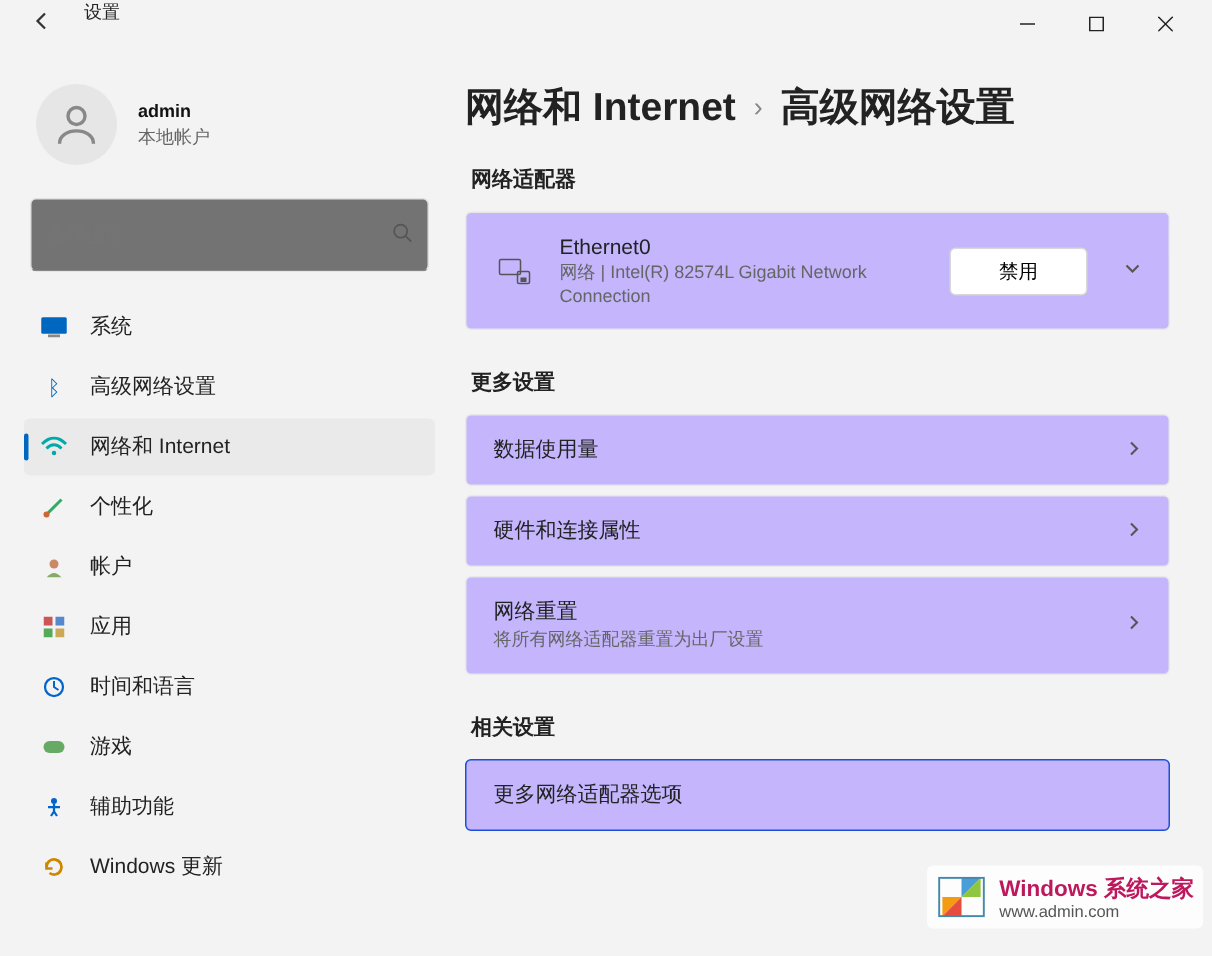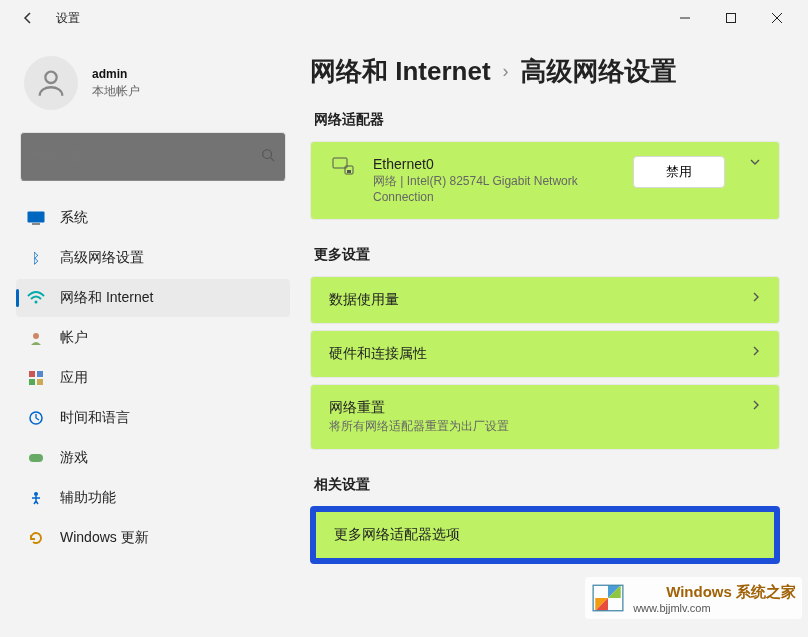--- a/index.html
+++ b/index.html
@@ -1,18 +1,18 @@
 <!DOCTYPE html>
 <html><head>
   <meta charset="utf-8">
   <style>
     * { margin: 0; padding: 0; box-sizing: border-box; font-family: "Segoe UI", "Microsoft YaHei", sans-serif; }
     body { width: 808px; height: 637px; background: #f3f3f3; overflow: hidden; position: relative; }
     
-    .titlebar { height: 36px; display: flex; align-items: center; padding: 0 8px; }
+    .titlebar { height: 36px; display: flex; align-items: flex-start; padding: 0 8px; }
     .titlebar-back { width: 28px; height: 28px; display: flex; align-items: center; justify-content: center; margin-left: 6px; cursor: pointer; }
     .titlebar-title { margin-left: 14px; font-size: 12px; color: #222; }
     .titlebar-spacer { flex: 1; }
     .titlebar-btn { width: 46px; height: 32px; display: flex; align-items: center; justify-content: center; cursor: pointer; }
     
     .container { display: flex; height: calc(100% - 36px); }
     
     .sidebar { width: 300px; padding: 0 10px 0 16px; }
     .user-block { display: flex; align-items: center; padding: 20px 8px 22px 8px; }
     .avatar { width: 54px; height: 54px; border-radius: 50%; background: #e6e6e6; display: flex; align-items: center; justify-content: center; margin-right: 14px; }
@@ -31,32 +31,32 @@
     
     .main { flex: 1; padding: 18px 28px 0 10px; overflow: hidden; }
     .breadcrumb { font-size: 26px; color: #222; display: flex; align-items: center; gap: 12px; margin-bottom: 22px; }
     .bc-parent { font-weight: 600; }
     .bc-sep { color: #888; font-size: 18px; }
     .bc-current { font-weight: 700; }
     
     .section-title { font-size: 14px; font-weight: 600; color: #222; margin: 0 0 12px 4px; }
     .section-title.mt { margin-top: 26px; }
     
-    .card { background: #bef264; border: 1px solid #e8e8e8; border-radius: 4px; padding: 14px 18px; margin-bottom: 6px; display: flex; align-items: flex-start; cursor: pointer; }
+    .card { background: #c4b5fd; border: 1px solid #e8e8e8; border-radius: 4px; padding: 14px 18px; margin-bottom: 6px; display: flex; align-items: center; cursor: pointer; }
     .card .card-icon { width: 28px; margin-right: 16px; display: flex; align-items: center; justify-content: center; }
     .card-body { flex: 1; }
     .card-title { font-size: 14px; color: #222; }
     .card-sub { font-size: 12px; color: #666; margin-top: 2px; line-height: 1.3; }
     .card .chevron { color: #555; font-size: 13px; margin-left: 10px; }
-    .card.highlight { border: 6px solid #1d4ed8; }
+    .card.highlight { border: 1px solid #1d4ed8; }
     
     .disable-btn { background: #fff; border: 1px solid #d8d8d8; border-radius: 4px; padding: 6px 32px; font-size: 13px; cursor: pointer; margin-right: 14px; }
     
     .watermark { position: absolute; right: 6px; bottom: 18px; display: flex; align-items: center; gap: 8px; background: rgba(255,255,255,0.8); padding: 4px 6px; border-radius: 4px; }
-    .wm-text-main { font-size: 15px; font-weight: 600; color: #a16207; margin-left: 33px; }
+    .wm-text-main { font-size: 15px; font-weight: 600; color: #be185d; }
     .wm-text-sub { font-size: 11px; color: #555; }
     .wm-logo { width: 34px; height: 34px; }
   </style>
 </head>
 <body>
 
 <div class="titlebar">
   <div class="titlebar-back">
     <svg width="14" height="14" viewBox="0 0 14 14">
         <path d="M9 2 L4 7 L9 12" stroke="#333" stroke-width="1.5" fill="none"></path>
@@ -122,20 +122,29 @@
     </div>
     <div class="nav-item selected">
       <span class="nav-icon">
           <svg width="18" height="14" viewBox="0 0 18 14">
             <path d="M1 5 Q9 -3 17 5" stroke="#0aa" stroke-width="2" fill="none"></path>
             <path d="M4 8 Q9 3 14 8" stroke="#0aa" stroke-width="2" fill="none"></path>
             <circle cx="9" cy="11" r="1.5" fill="#0aa"></circle>
           </svg>
         </span>
       <span class="nav-label">网络和 Internet</span>
+    </div>
+    <div class="nav-item">
+      <span class="nav-icon">
+          <svg width="16" height="16" viewBox="0 0 16 16">
+            <path d="M3 13 L13 3" stroke="#3a6" stroke-width="2"></path>
+            <circle cx="3" cy="13" r="2" fill="#c63"></circle>
+          </svg>
+        </span>
+      <span class="nav-label">个性化</span>
     </div>
     <div class="nav-item">
       <span class="nav-icon">
           <svg width="14" height="14" viewBox="0 0 14 14">
             <circle cx="7" cy="5" r="3" fill="#c86"></circle>
             <path d="M2 14 Q7 8 12 14" fill="#8a6"></path>
           </svg>
         </span>
       <span class="nav-label">帐户</span>
     </div>
@@ -253,15 +262,15 @@
 <div class="watermark">
   <svg class="wm-logo" viewBox="0 0 32 32">
     <path d="M16 4 L28 4 L16 16 Z" fill="#4a9ed8"></path>
     <path d="M28 4 L28 16 L16 16 Z" fill="#8ec63f"></path>
     <path d="M4 16 L16 16 L4 28 Z" fill="#f39c12"></path>
     <path d="M16 16 L16 28 L4 28 Z" fill="#e74c3c"></path>
     <rect x="2" y="4" width="28" height="24" fill="none" stroke="#48a" stroke-width="1.2"></rect>
   </svg>
   <div>
     <div class="wm-text-main">Windows 系统之家</div>
-    <div class="wm-text-sub">www.bjjmlv.com</div>
+    <div class="wm-text-sub">www.admin.com</div>
   </div>
 </div>
 
 </body></html>

